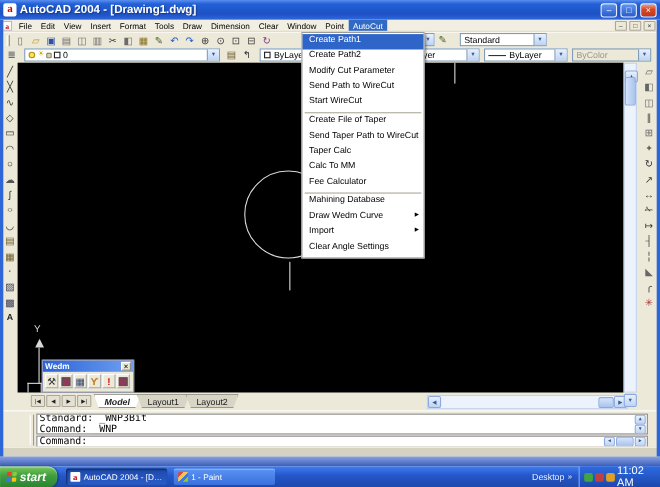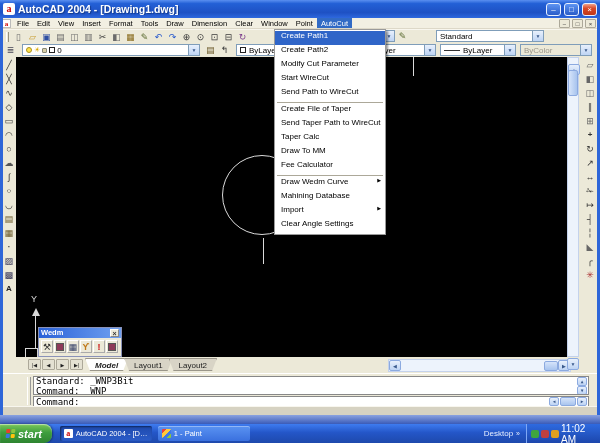--- a/index.html
+++ b/index.html
@@ -206,21 +206,21 @@
         <span class="tb" style="color: rgb(58, 58, 58);">⊙</span>
         <span class="tb" style="color: rgb(58, 58, 58);">⊡</span>
         <span class="tb" style="color: rgb(58, 58, 58);">⊟</span>
         <span class="tb" style="color: rgb(122, 58, 138);">↻</span>
       </span>
   </div>
   <div class="combo" style="left:333px;top:30px;width:62px">
     <span class="arr">▼</span>
   </div>
   <span class="tb" style="position:absolute;left:396px;top:30px;color:#55662A">✎</span>
-  <div class="combo" style="left:436px;top:30px;width:108px">
+  <div class="combo" style="left:418px;top:30px;width:79px">
     <span>Standard</span>
     <span class="arr">▼</span>
   </div>
 
   <div class="tbrow" id="row2"></div>
   <span class="tb" style="position:absolute;left:4px;top:44px;color:#445">≣</span>
   <div class="combo" style="left:22px;top:44px;width:178px">
     <span class="lic bulb"></span>
     <span class="lic sung">☀</span>
     <span class="lic lock"></span>
@@ -376,48 +376,48 @@
         <div class="menu-item hl">
           <span>Create Path1</span>
         </div>
         <div class="menu-item">
           <span>Create Path2</span>
         </div>
         <div class="menu-item">
           <span>Modify Cut Parameter</span>
         </div>
         <div class="menu-item">
+          <span>Send Path to WireCut</span>
+        </div>
+        <div class="menu-item">
           <span>Start WireCut</span>
         </div>
-        <div class="menu-item">
-          <span>Send Path to WireCut</span>
-        </div>
         <div class="menu-sep"></div>
         <div class="menu-item">
           <span>Create File of Taper</span>
         </div>
         <div class="menu-item">
           <span>Send Taper Path to WireCut</span>
         </div>
         <div class="menu-item">
           <span>Taper Calc</span>
         </div>
         <div class="menu-item">
-          <span>Draw To MM</span>
+          <span>Calc To MM</span>
         </div>
         <div class="menu-item">
           <span>Fee Calculator</span>
         </div>
         <div class="menu-sep"></div>
+        <div class="menu-item">
+          <span>Mahining Database</span>
+        </div>
         <div class="menu-item">
           <span>Draw Wedm Curve</span>
           <span class="sub-arr">▶</span>
-        </div>
-        <div class="menu-item">
-          <span>Mahining Database</span>
         </div>
         <div class="menu-item">
           <span>Import</span>
           <span class="sub-arr">▶</span>
         </div>
         <div class="menu-item">
           <span>Clear Angle Settings</span>
         </div>
       </div>
   </div>

